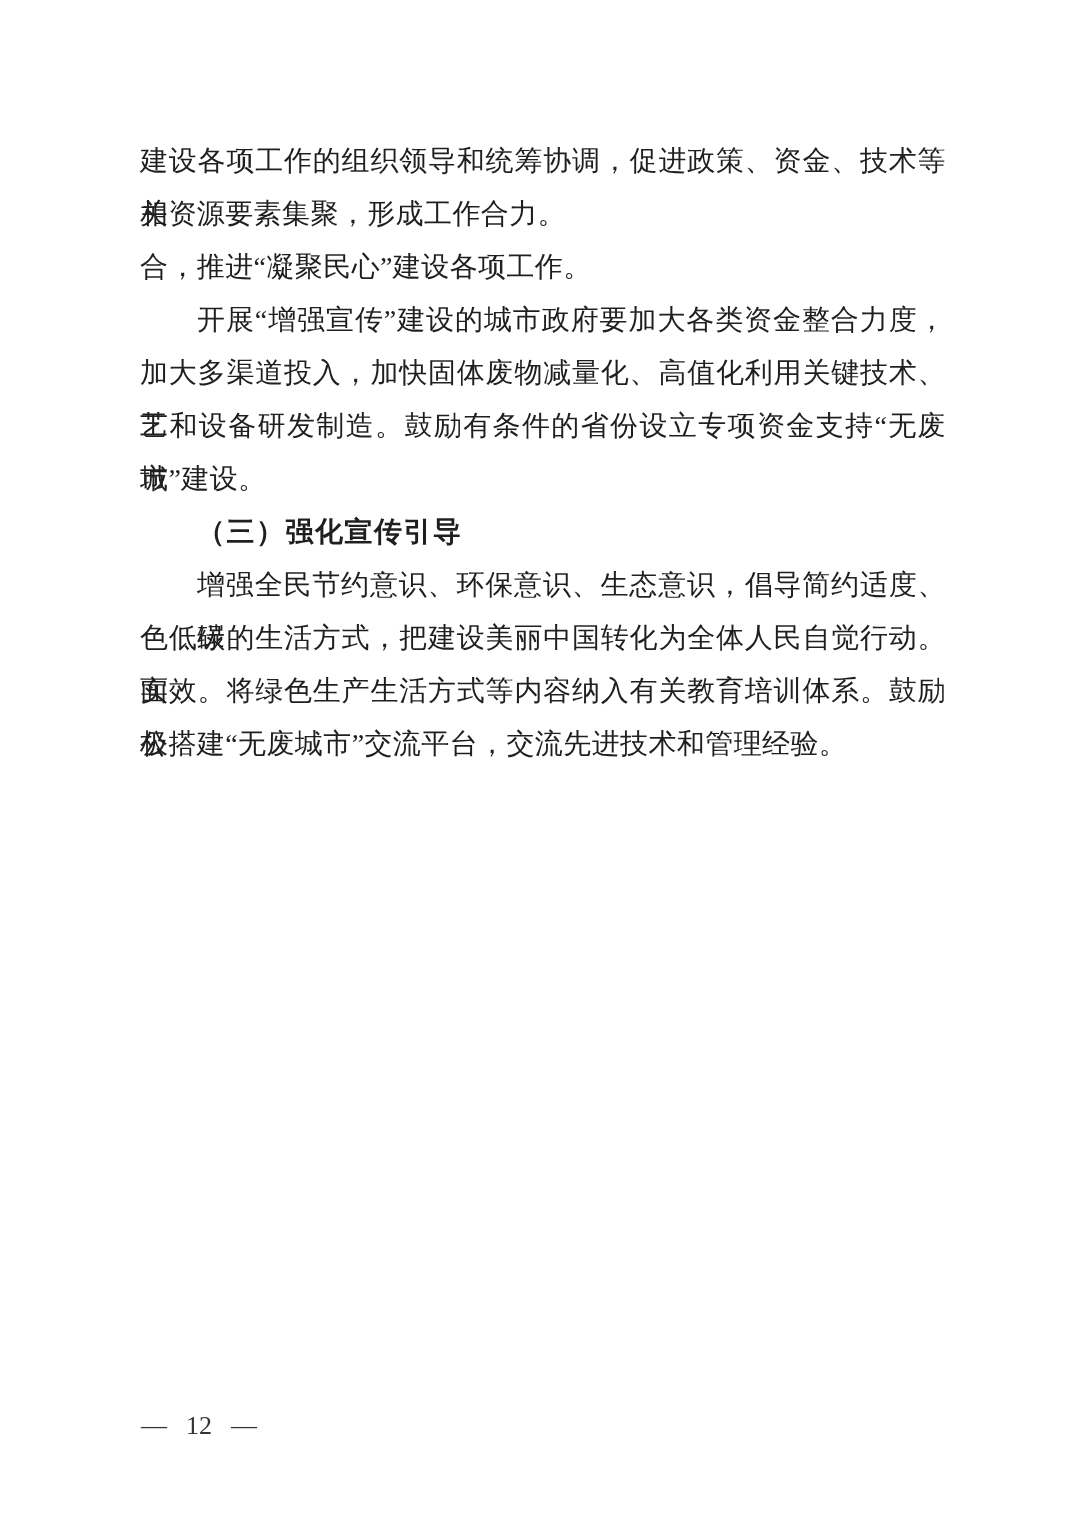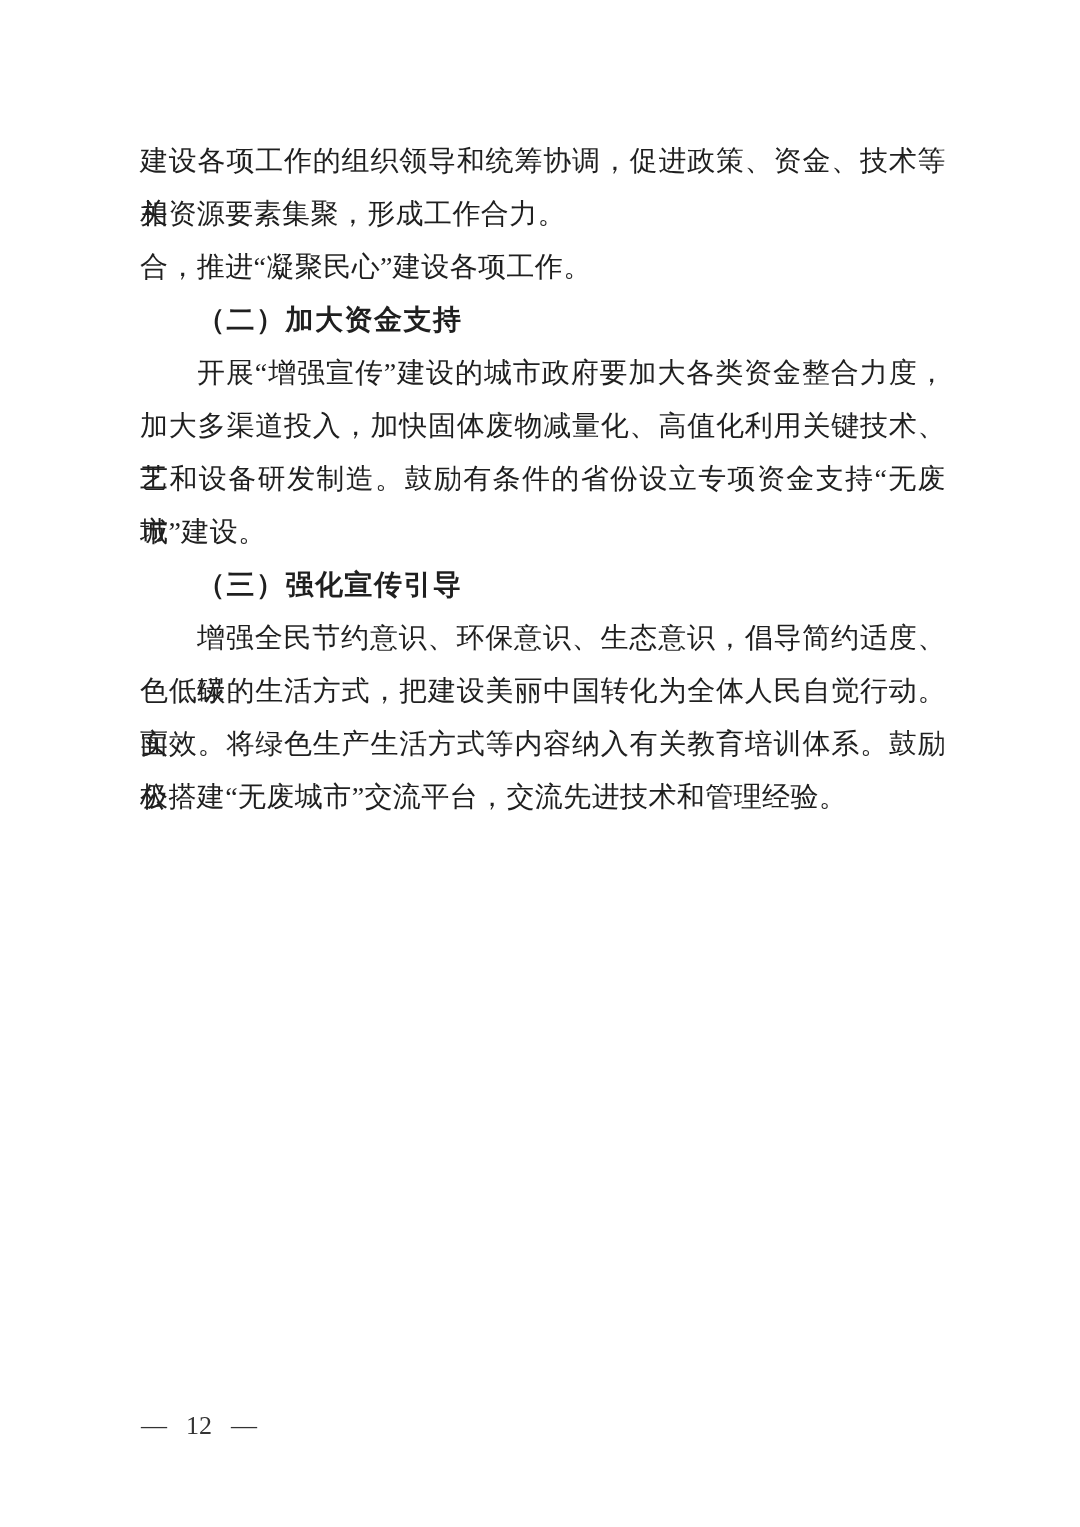--- a/index.html
+++ b/index.html
@@ -62,21 +62,20 @@
   }
 </style>
 </head>
 <body>
 
 <div class="page">
   <div class="doc-body">
       <div class="line fill">建设各项工作的组织领导和统筹协调，促进政策、资金、技术等相</div>
       <div class="line">关资源要素集聚，形成工作合力。</div>
       <div class="line">合，推进“凝聚民心”建设各项工作。</div>
-      <div class="line indent bold">（二）加大资金支持</div>
       <div class="line indent fill">开展“增强宣传”建设的城市政府要加大各类资金整合力度，</div>
       <div class="line fill">加大多渠道投入，加快固体废物减量化、高值化利用关键技术、工</div>
       <div class="line fill">艺和设备研发制造。鼓励有条件的省份设立专项资金支持“无废城</div>
       <div class="line">市”建设。</div>
       <div class="line indent bold">（三）强化宣传引导</div>
       <div class="line indent fill">增强全民节约意识、环保意识、生态意识，倡导简约适度、绿</div>
       <div class="line fill">色低碳的生活方式，把建设美丽中国转化为全体人民自觉行动。面</div>
       <div class="line fill">实效。将绿色生产生活方式等内容纳入有关教育培训体系。鼓励公</div>
       <div class="line">极搭建“无废城市”交流平台，交流先进技术和管理经验。</div>
     </div>

